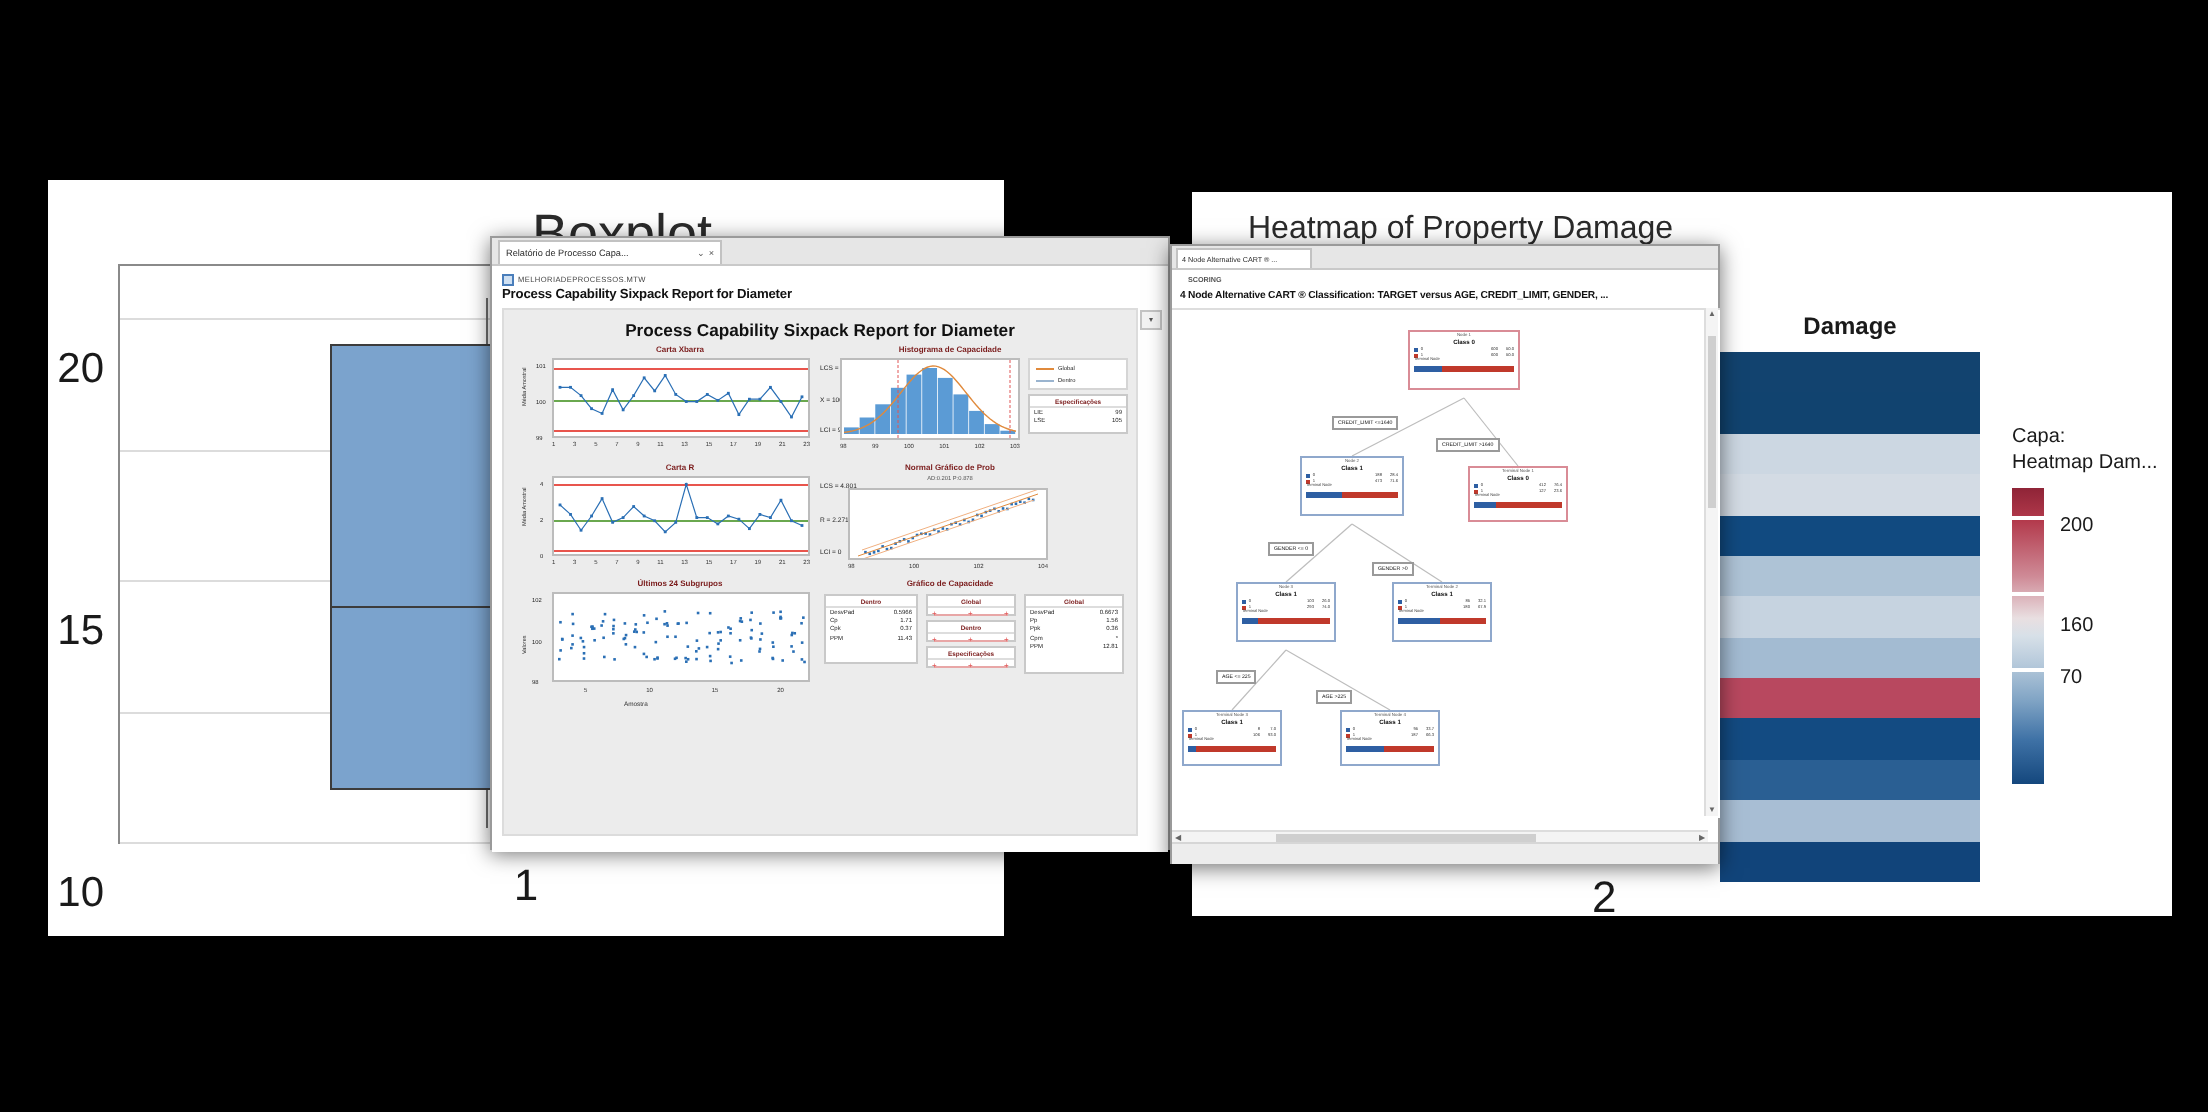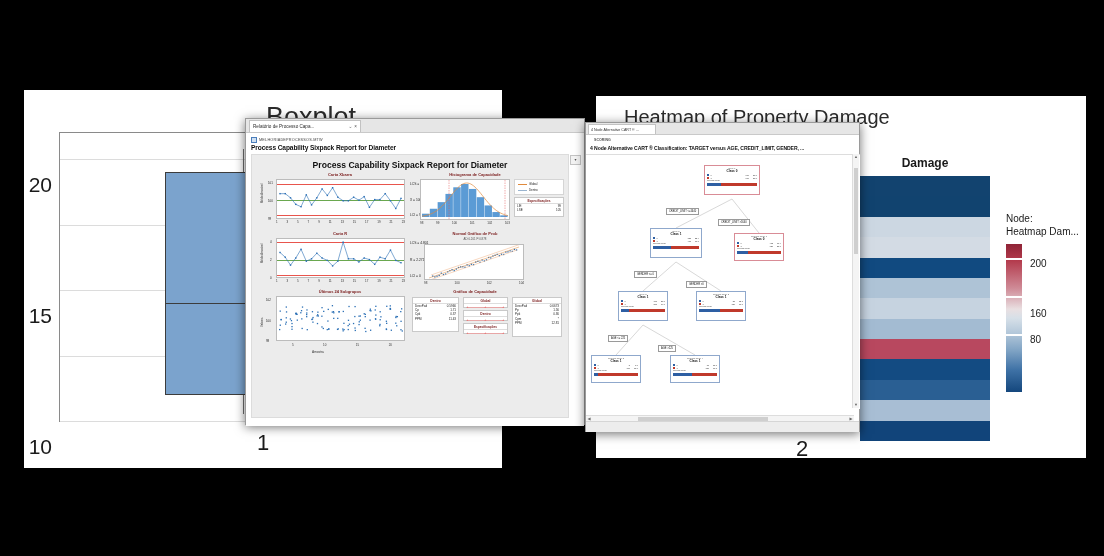--- a/index.html
+++ b/index.html
@@ -19,21 +19,21 @@
   .bp-grid{position:absolute;left:0;right:0;height:1px;background:#dcdcdc;}
   .bp-ytick{position:absolute;right:100%;margin-right:8px;transform:translateY(-50%);
     font-size:21px;color:#1a1a1a;white-space:nowrap;}
   #bp-box{position:absolute;background:#7ba3cd;border:1px solid #3c3c3c;box-sizing:border-box;}
   #bp-median{position:absolute;height:1px;background:#3c3c3c;}
   .bp-whisker{position:absolute;width:1px;background:#6f6f6f;}
   #bp-xlabel{position:absolute;left:0;right:0;top:340px;text-align:center;font-size:22px;color:#1a1a1a;}
 
   
   #heatmap-slide{left:596px;top:96px;width:490px;height:362px;background:#fff;}
-  #heatmap-title{position:absolute;left:28px;top:10px;font-size:20px;color:#2b2b2b;white-space:nowrap;}
+  #heatmap-title{position:absolute;left:28px;top:10px;font-size:16px;color:#2b2b2b;white-space:nowrap;}
   #heatmap-colhead{position:absolute;left:264px;top:60px;width:130px;text-align:center;
     font-size:12px;font-weight:bold;color:#1a1a1a;}
   #heatmap-grid{position:absolute;left:264px;top:80px;width:130px;height:265px;}
   .hm-cell{width:100%;}
   #legend{position:absolute;left:410px;top:116px;width:78px;}
   #legend-title{font-size:10px;color:#1a1a1a;line-height:13px;white-space:nowrap;}
   #legend-bar-wrap{position:absolute;left:0;top:32px;width:78px;height:148px;}
   #legend-bar{position:absolute;left:0;top:0;width:16px;height:148px;
     background:linear-gradient(to bottom,#8f2437 0%,#b33a4c 11%,#cf8b97 30%,#e9dfe1 44%,
       #d7e0e8 50%,#b4c8da 60%,#7fa3c4 72%,#3f72a6 85%,#14477d 100%);}
@@ -166,31 +166,31 @@
         <div class="hm-cell" title="95" style="height: 20.3846px; background: rgb(163, 187, 210);"></div>
         <div class="hm-cell" title="235" style="height: 20.3846px; background: rgb(184, 72, 95);"></div>
         <div class="hm-cell" title="38" style="height: 20.3846px; background: rgb(19, 75, 130);"></div>
         <div class="hm-cell" title="60" style="height: 20.3846px; background: rgb(42, 95, 147);"></div>
         <div class="hm-cell" title="95" style="height: 20.3846px; background: rgb(168, 190, 212);"></div>
         <div class="hm-cell" title="32" style="height: 20.3846px; background: rgb(17, 68, 122);"></div>
       </div>
 
     <div id="legend">
       <div id="legend-title">
-        <div>Node:</div>
+        <div>Capa:</div>
         <div>Heatmap Dam...</div>
       </div>
       <div id="legend-bar-wrap">
         <div id="legend-bar"></div>
         <div class="legend-sep" style="top:14px"></div>
         <div class="legend-sep" style="top:52px"></div>
         <div class="legend-sep" style="top:90px"></div>
         <div class="legend-tick" style="top:19px">200</div>
         <div class="legend-tick" style="top:69px">160</div>
-        <div class="legend-tick" style="top:95px">80</div>
+        <div class="legend-tick" style="top:95px">70</div>
       </div>
     </div>
 
     <div style="position:absolute;left:200px;top:340px;font-size:22px;color:#1a1a1a">2</div>
   </div>
 
   <div class="panel shadow" id="mtb-window">
     <div id="mtb-tabstrip">
       <div id="mtb-tab">
         <span id="mtb-tab-label">Relatório de Processo Capa...</span>

